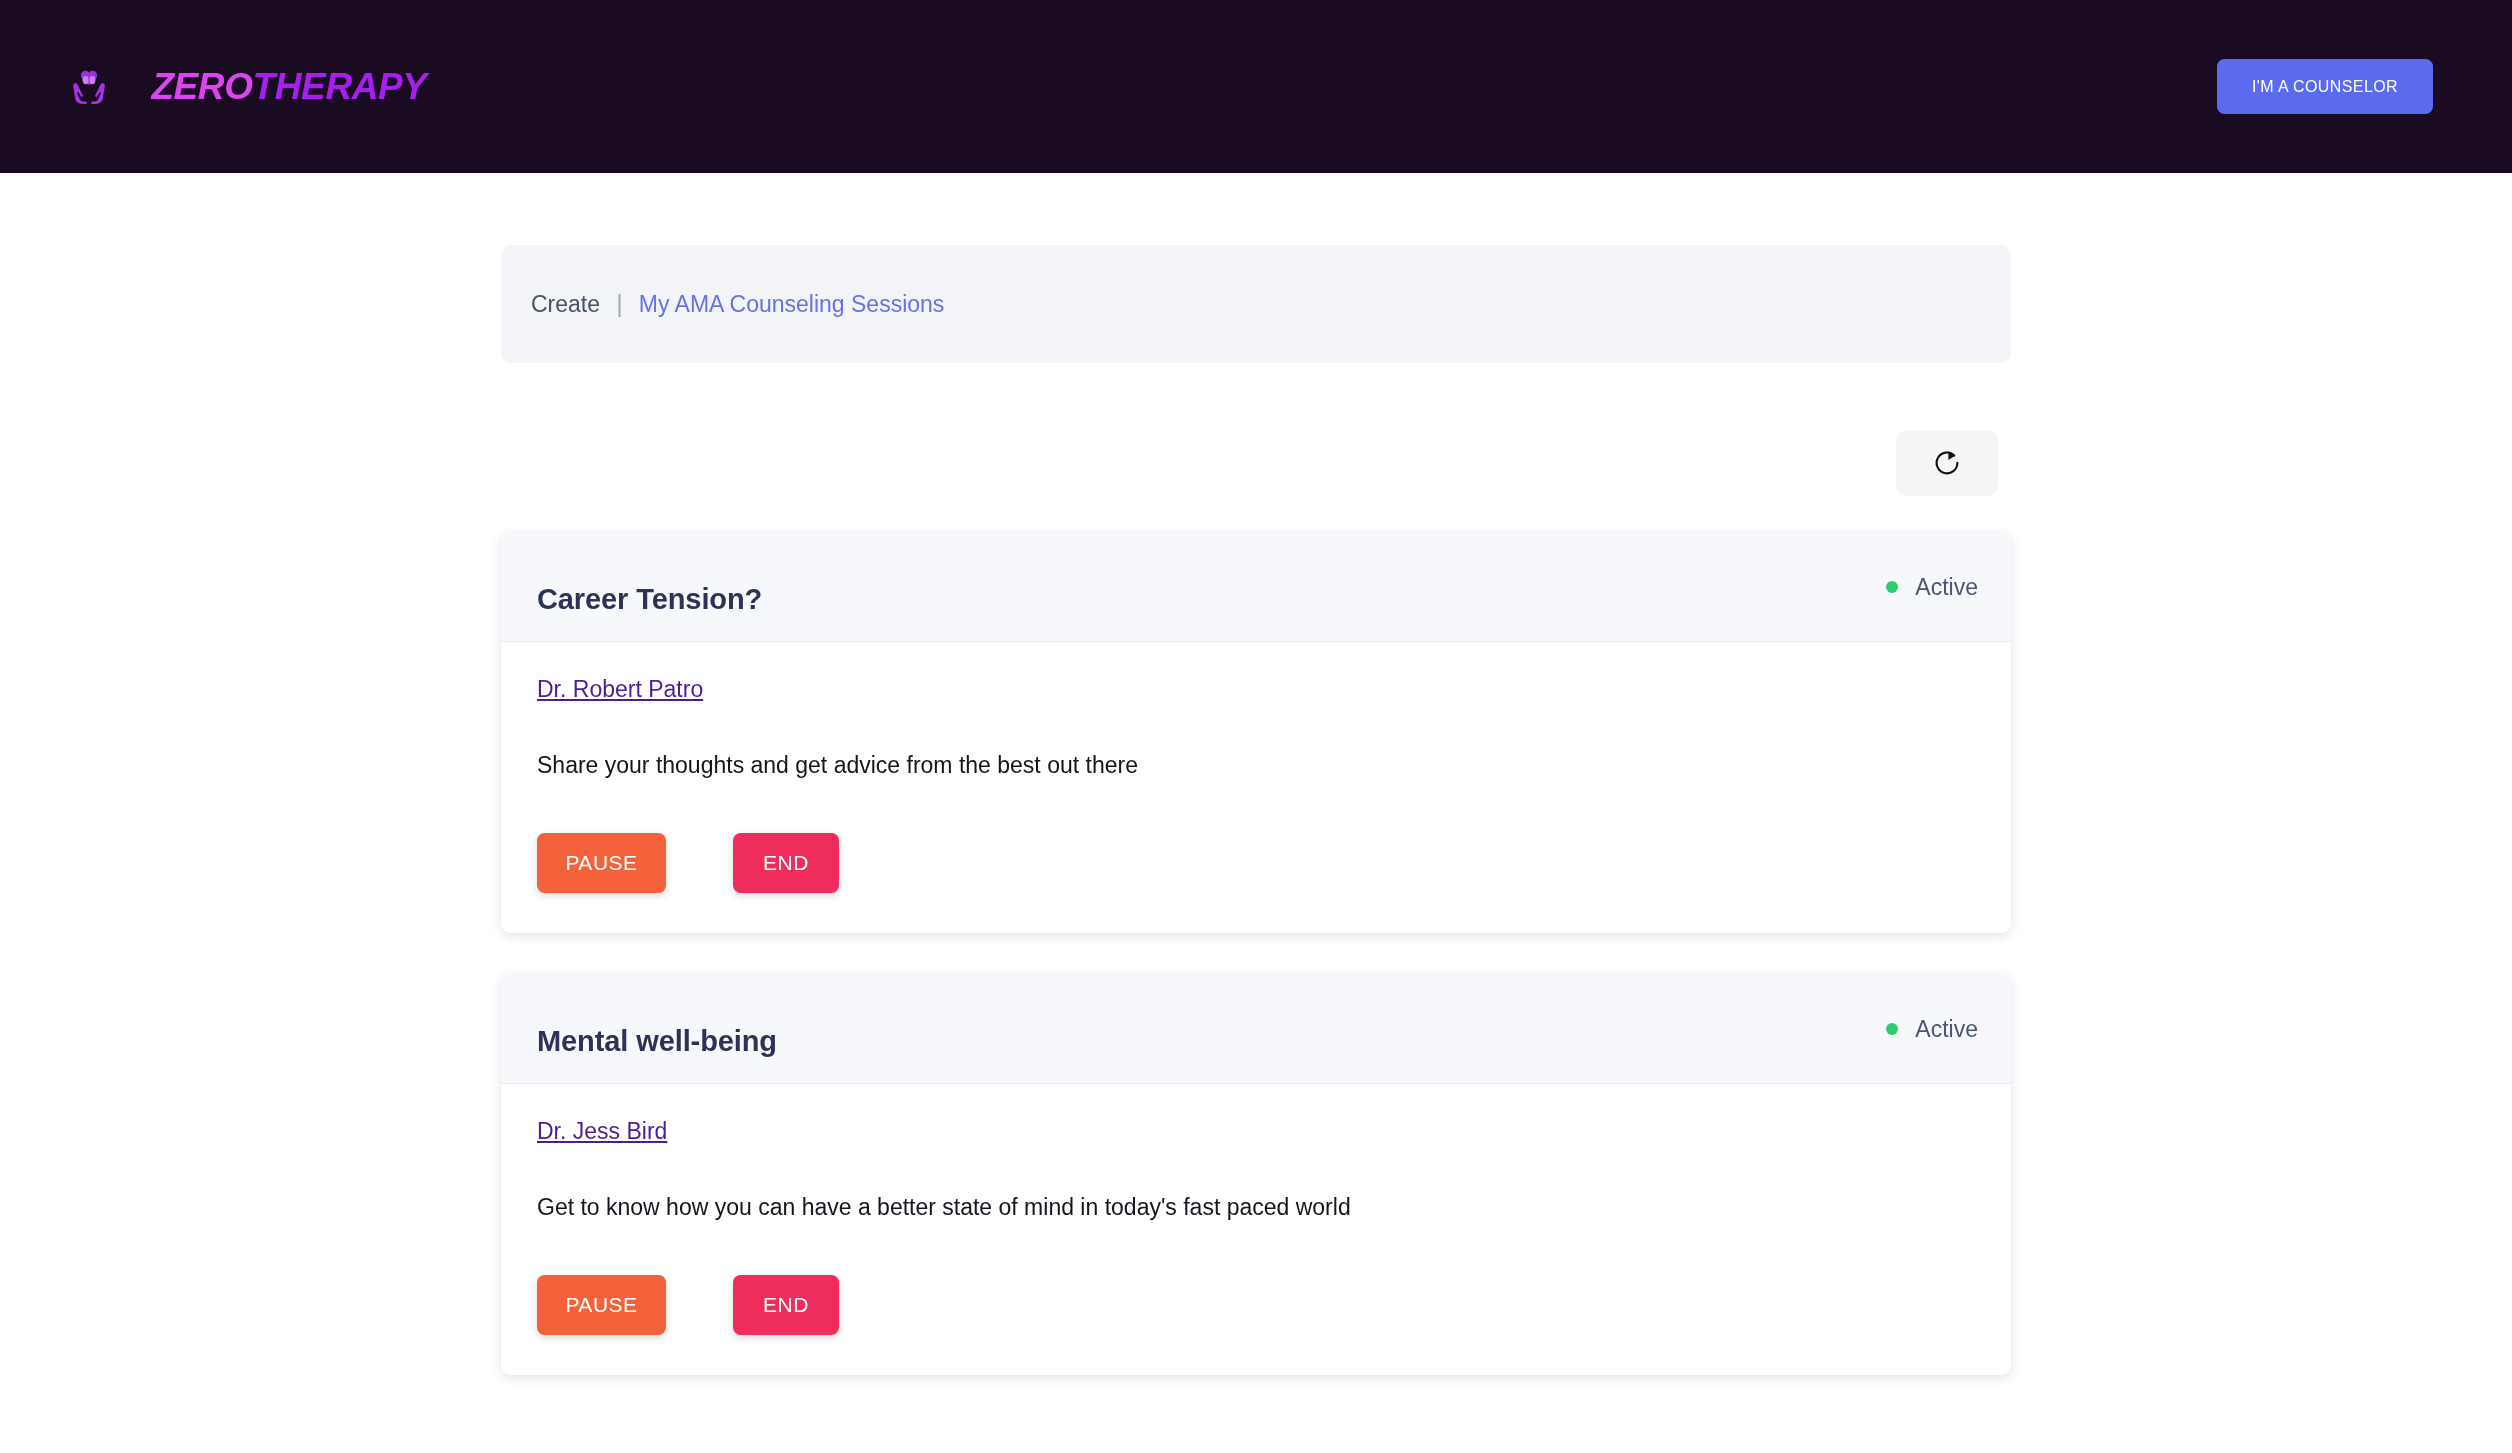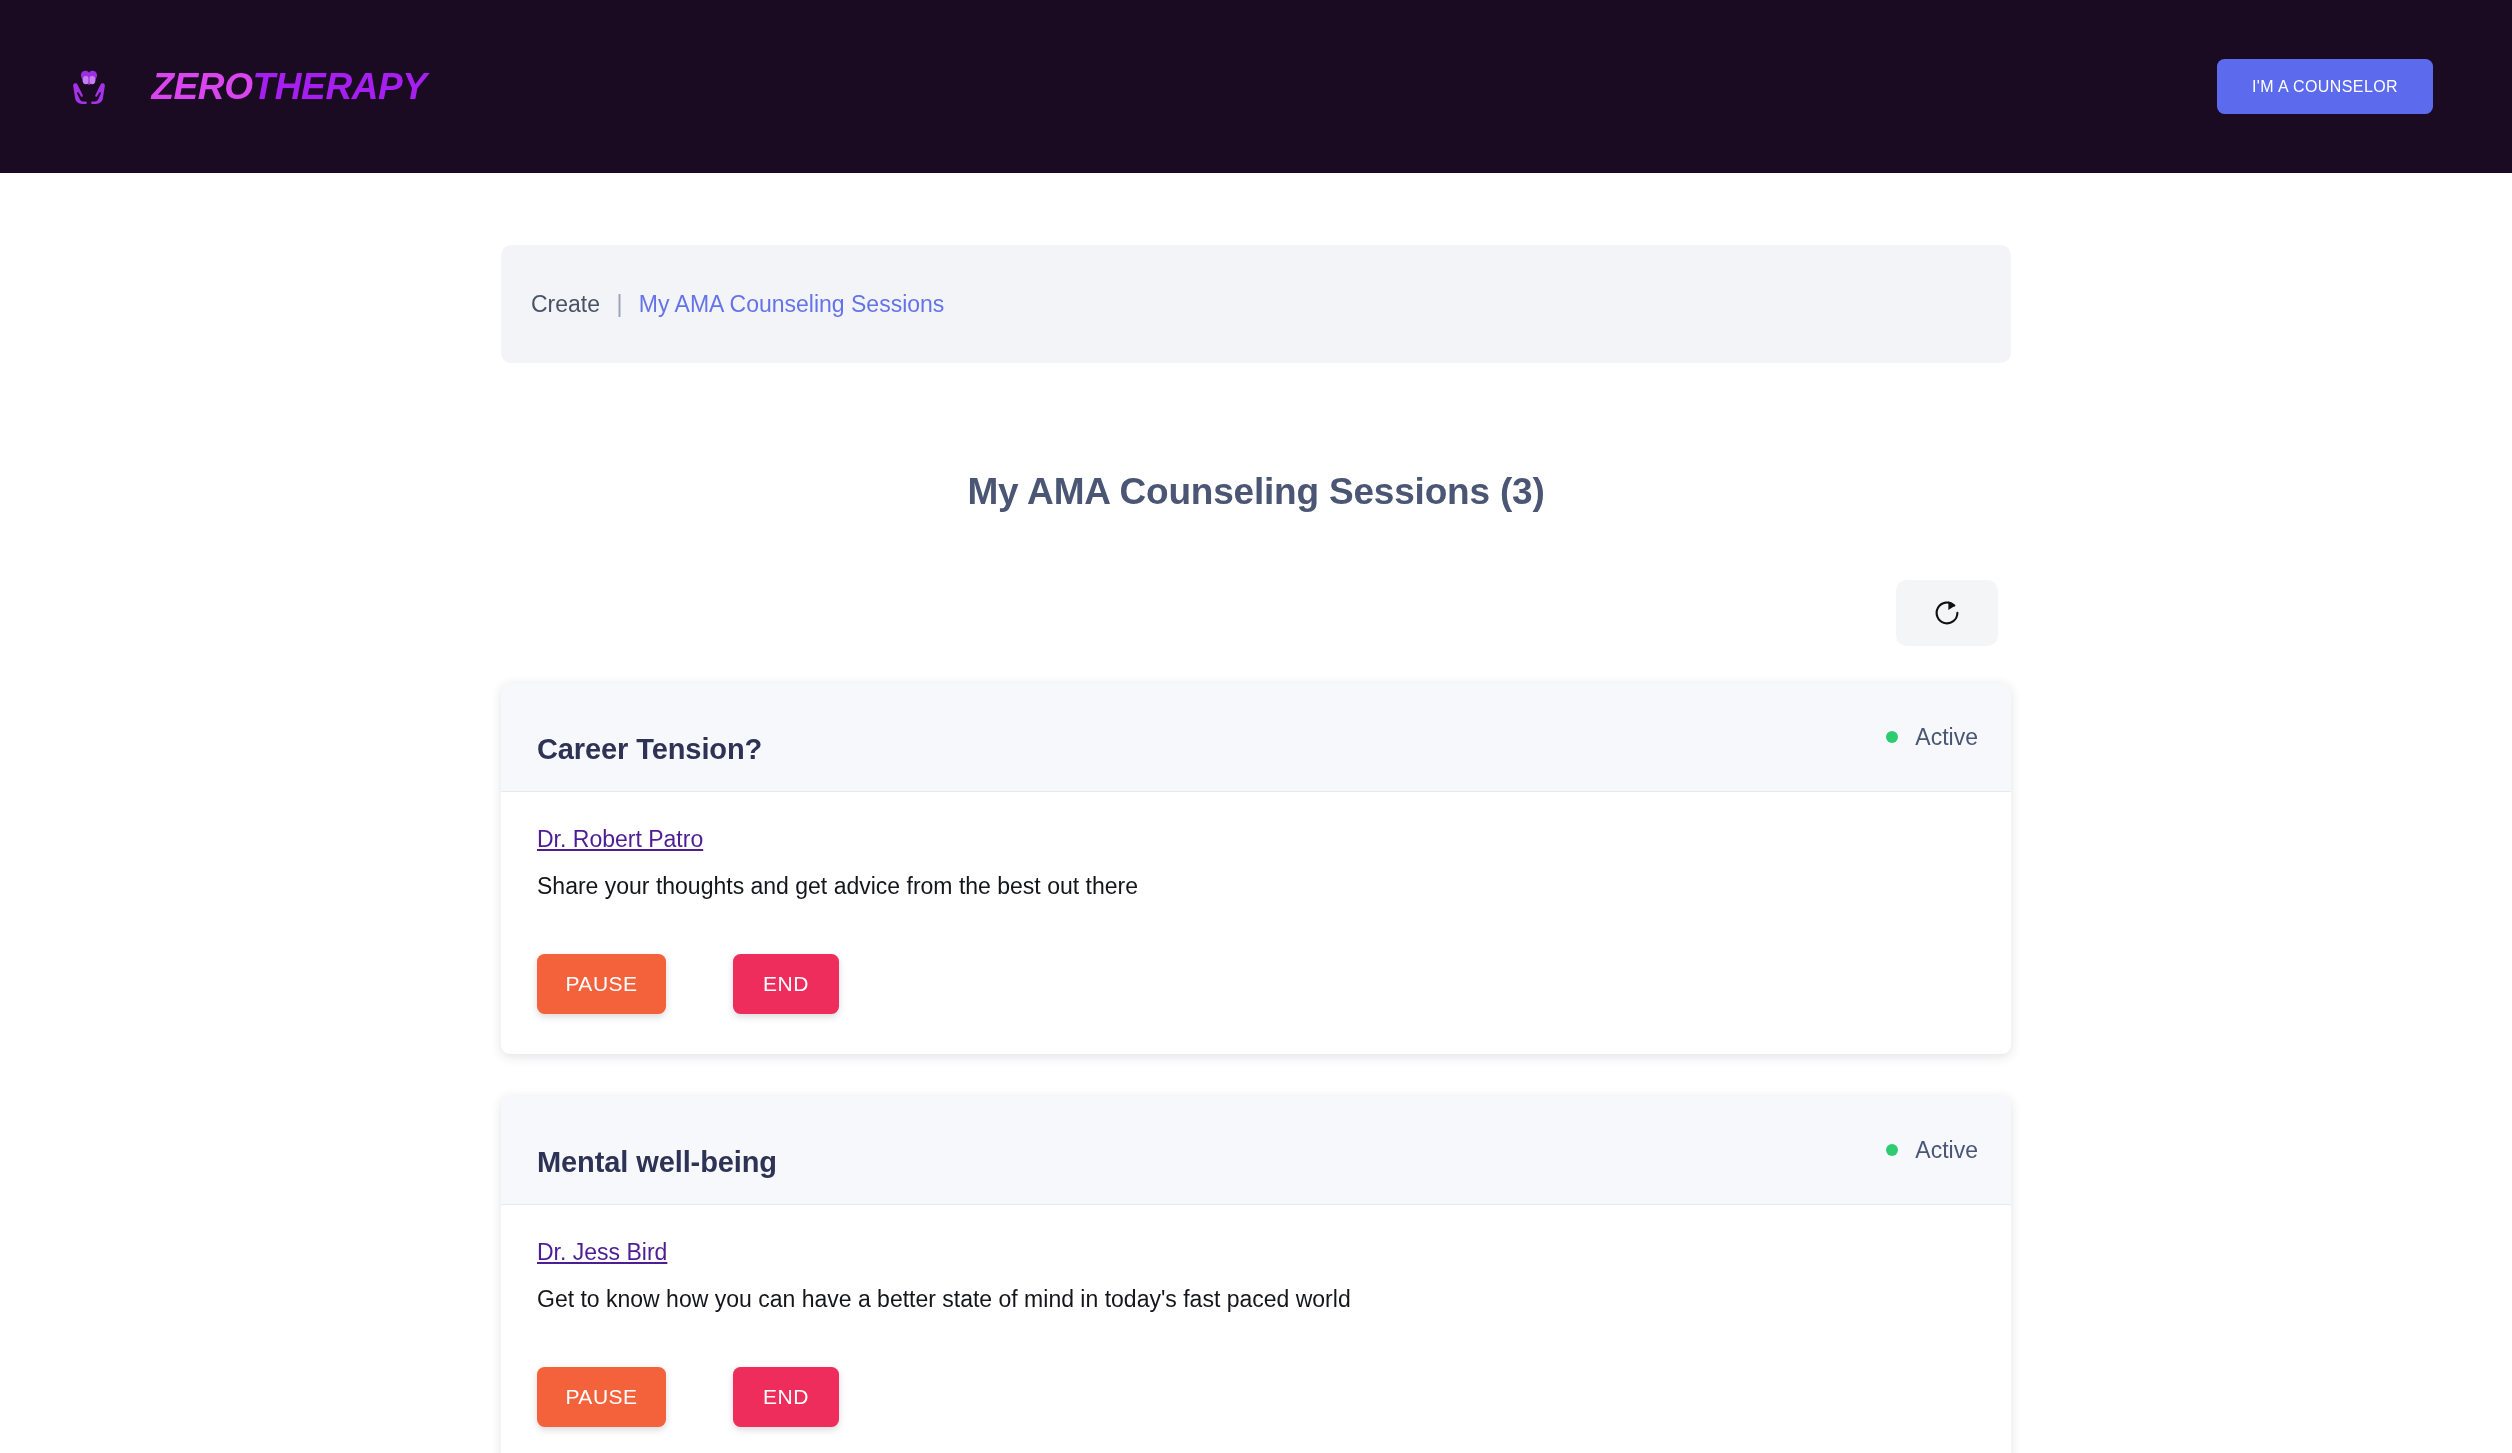--- a/index.html
+++ b/index.html
@@ -198,21 +198,21 @@
     font-size: 23px;
     color: #4c1d95;
     line-height: 1;
     text-decoration: underline;
   }
 
   .card-desc {
     font-size: 23px;
     color: #14161c;
     line-height: 1;
-    margin-top: 24px;
+    margin-top: 53px;
   }
 
   .card-actions {
     display: flex;
     gap: 30px;
     margin-top: 56px;
   }
 
   .action-btn {
     border: none;
@@ -252,21 +252,20 @@
 
 <div class="page">
   <div class="container">
 
     <div class="breadcrumb">
       <span class="crumb">Create</span>
       <span class="crumb-sep">|</span>
       <span class="crumb-active">My AMA Counseling Sessions</span>
     </div>
 
-    <h1 class="page-title">My AMA Counseling Sessions (3)</h1>
 
     <div class="toolbar">
       <button class="refresh-btn">
         <svg width="30" height="30" viewBox="0 0 24 24" fill="none">
           <path d="M20.3 11.9a8.3 8.3 0 1 1-2.45-5.87" stroke="#111111" stroke-width="1.7" stroke-linecap="round"></path>
           <path d="M13.1 2.6l5.35 3.55-5.35 3.4z" fill="#111111"></path>
         </svg>
       </button>
     </div>
 

